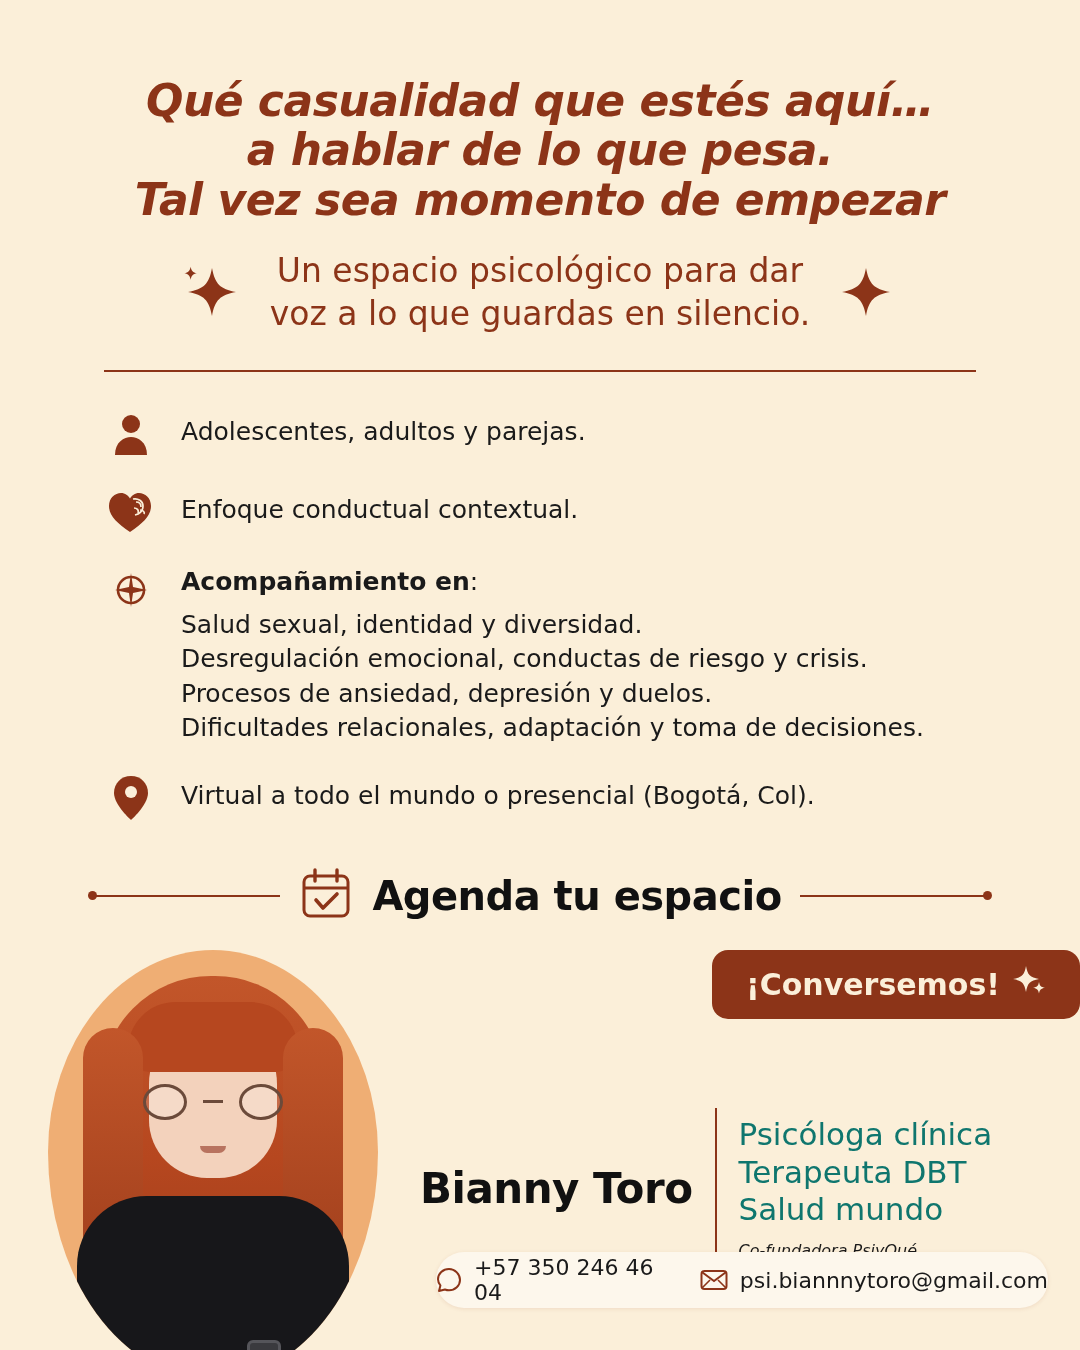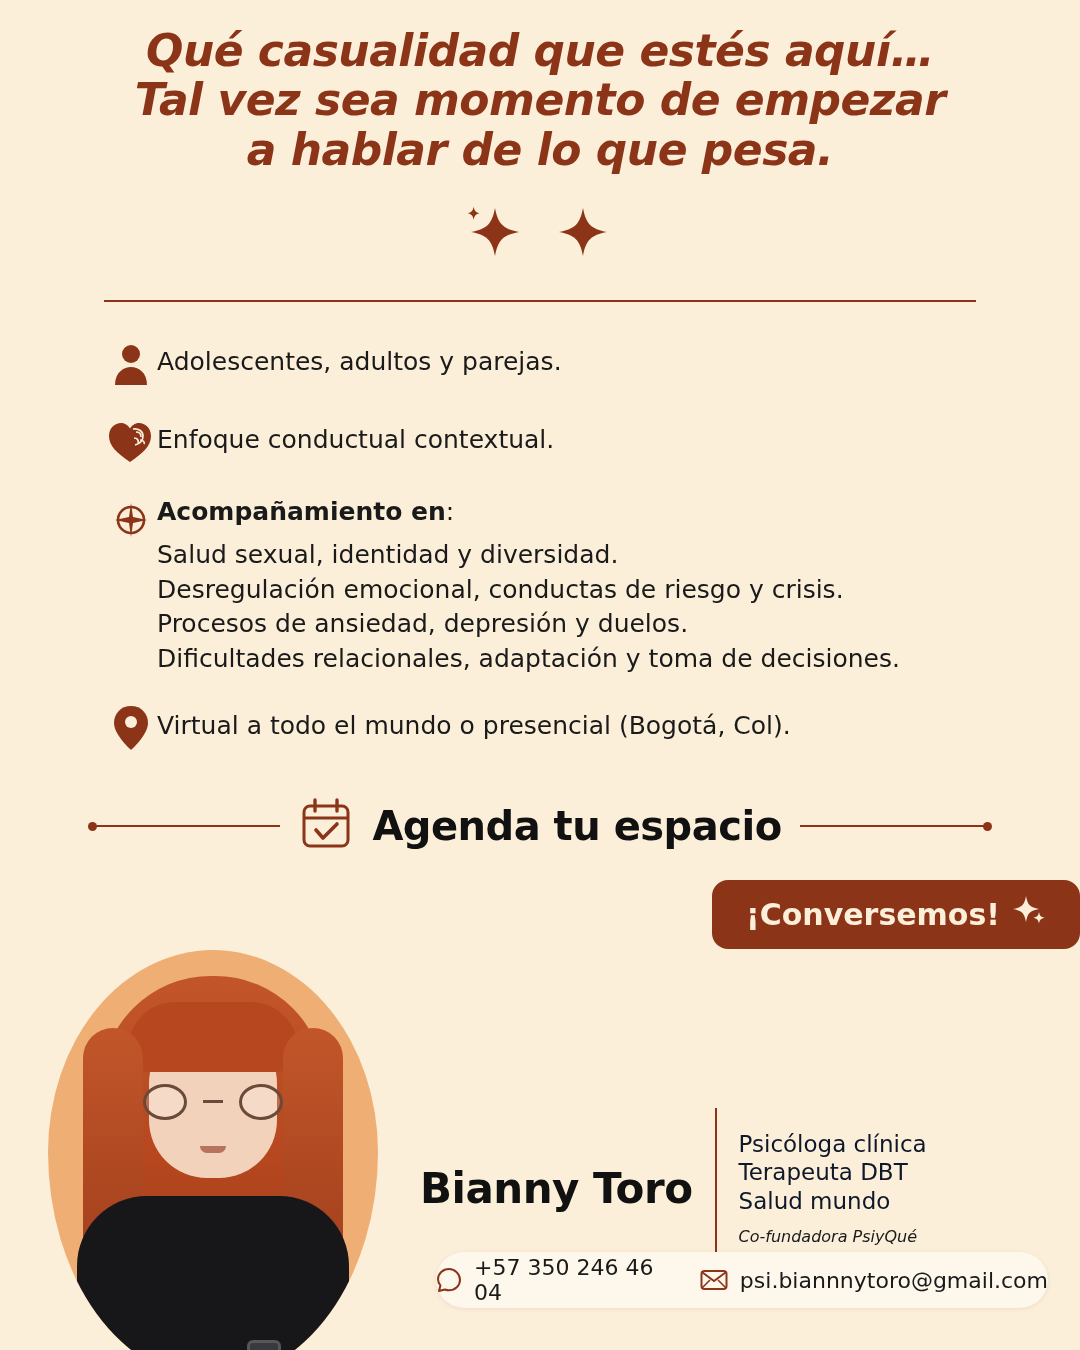--- a/index.html
+++ b/index.html
@@ -20,21 +20,21 @@
   
   .headline {
     text-align: center;
     color: #8C3418;
     font-family: "DejaVu Sans", sans-serif;
     font-style: italic;
     font-weight: bold;
     font-size: 44px;
     line-height: 1.12;
     letter-spacing: -0.5px;
-    padding-top: 26px;
+    padding-top: 76px;
   }
   .headline span { display: block; }
 
   
   .sub-wrap {
     display: flex;
     align-items: center;
     justify-content: center;
     gap: 26px;
     margin-top: 26px;
@@ -59,20 +59,21 @@
   }
 
   
   .bullets {
     margin: 36px 0 0 105px;
     width: 930px;
   }
   .bullet-row {
     display: flex;
     align-items: flex-start;
+    gap: 24px;
     margin-bottom: 26px;
   }
   .bullet-icon {
     flex: 0 0 52px;
     height: 52px;
     display: flex;
     align-items: center;
     justify-content: center;
     color: #8C3418;
   }
@@ -251,22 +252,22 @@
     font-weight: bold;
     color: #111;
     letter-spacing: -0.5px;
   }
   .vrule {
     width: 2px;
     height: 160px;
     background: #8C3418;
   }
   .pro-roles div {
-    font-size: 23px;
-    color: #0f172a;
+    font-size: 31px;
+    color: #0f766e;
     line-height: 1.22;
   }
   .pro-sub {
     margin-top: 12px;
     font-size: 16px;
     font-style: italic;
     color: #1A1A1A;
   }
 
   
@@ -293,31 +294,35 @@
   }
   .contact-item .ic { color: #8C3418; display: flex; align-items: center; }
 </style>
 </head>
 <body>
 
 <div class="poster">
 
   <div class="headline">
     <span>Qué casualidad que estés aquí…</span>
+    <span>a hablar de lo que pesa.</span>
     <span>Tal vez sea momento de empezar</span>
-    <span>a hablar de lo que pesa.</span>
   </div>
 
   <div class="sub-wrap">
     <span class="sparkle">
       <svg width="62" height="62" viewBox="0 0 62 62">
         <path d="M30 8 C33 24 38 29 54 32 C38 35 33 40 30 56 C27 40 22 35 6 32 C22 29 27 24 30 8 Z" fill="#8C3418"></path>
         <path d="M50 8 C51.4 15 53.6 17.2 60 18.6 C53.6 20 51.4 22.2 50 29 C48.6 22.2 46.4 20 40 18.6 C46.4 17.2 48.6 15 50 8 Z" fill="#8C3418" transform="translate(-36,-2) scale(0.62) translate(22,6)"></path>
       </svg>
     </span>
+    <div class="subheadline">
+      <div>Un espacio psicológico para dar</div>
+      <div>voz a lo que guardas en silencio.</div>
+    </div>
     <span class="sparkle">
       <svg width="62" height="62" viewBox="0 0 62 62">
         <path d="M30 8 C33 24 38 29 54 32 C38 35 33 40 30 56 C27 40 22 35 6 32 C22 29 27 24 30 8 Z" fill="#8C3418"></path>
       </svg>
     </span>
   </div>
 
   <div class="divider"></div>
 
   <div class="bullets">

